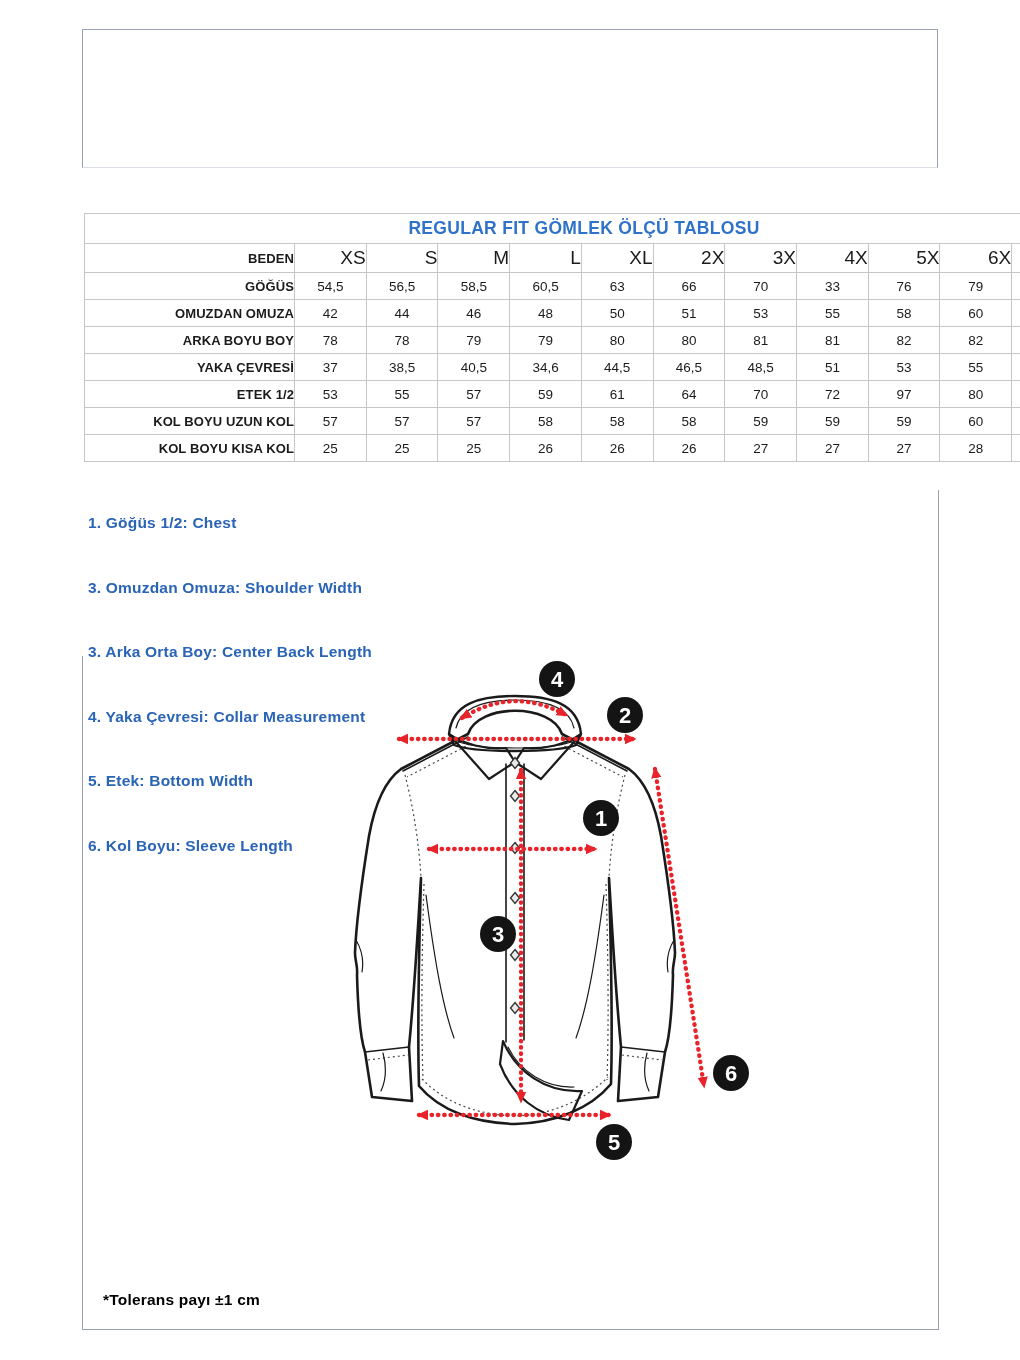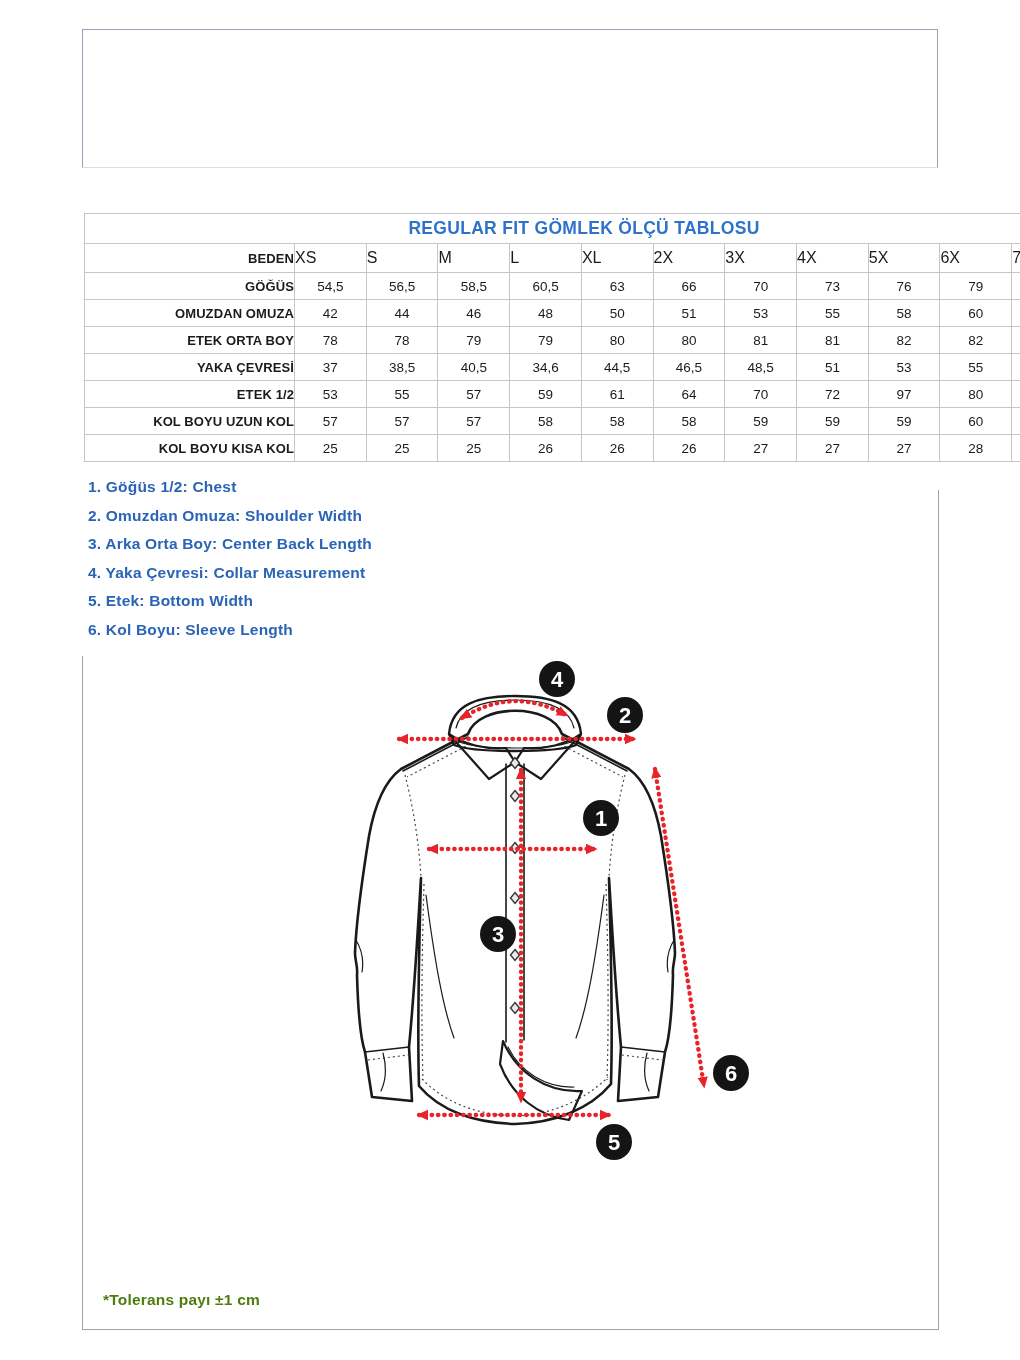--- a/index.html
+++ b/index.html
@@ -23,30 +23,30 @@
     border:1px solid #c6c6c6;padding:0;vertical-align:middle;
   }
   td.t-title{
     height:29px;text-align:center;font-weight:bold;font-size:17.5px;
     color:#2e73c9;letter-spacing:.3px;
   }
   th.h-label,td.r-label{
     text-align:right;padding-left:9px;font-weight:bold;font-size:13px;
     letter-spacing:.1px;
   }
-  th.h-size{height:28px;text-align:left;font-weight:normal;font-size:16px;}
+  th.h-size{height:28px;text-align:right;font-weight:normal;font-size:19px;}
   td.r-val{height:26px;text-align:center;font-weight:normal;font-size:13.5px;}
   
   .legend{
     position:absolute;left:80px;top:473px;width:440px;height:183px;
     background:#ffffff;z-index:3;padding:0;
   }
   .legend .legend-item{
     margin-left:8px;height:28.5px;line-height:28.5px;
-    font-size:15.5px;font-weight:bold;color:#2a64b6;letter-spacing:.2px;
+    font-size:15.5px;font-weight:bold;color:#2a64b6;letter-spacing:.2px;margin-top:36px;
   }
   
   .diagram-box{
     position:absolute;left:82px;top:490px;width:855px;height:839px;
     border-left:1px solid #9aa0ad;border-right:1px solid #9aa0ad;
     border-bottom:1px solid #9aa0ad;z-index:1;background:#fff;
   }
   .diagram-svg{position:absolute;left:82px;top:490px;z-index:2;}
   .shirt{stroke:#1a1a1a;fill:none;stroke-linejoin:round;stroke-linecap:round;}
   .outline{stroke-width:2.6;fill:#ffffff;}
@@ -59,21 +59,21 @@
   }
   .badge-circle{fill:#141414;}
   .badge-num{
     fill:#ffffff;font-family:"Liberation Sans", sans-serif;
     font-weight:bold;font-size:22px;text-anchor:middle;
   }
   .btn{fill:#e9e9e9;stroke:#333;stroke-width:1.4;}
   
   .footnote{
     position:absolute;left:103px;top:1291px;z-index:3;
-    font-size:15.5px;font-weight:bold;color:#4d7c0f;letter-spacing:.2px;
+    font-size:15.5px;font-weight:bold;color:#000000;letter-spacing:.2px;
   }
 </style>
 </head>
 <body>
 
 <div class="canvas">
 
   <div class="top-frame"></div>
 
   <div class="size-table-wrap">
@@ -112,41 +112,41 @@
       </tr>
       <tr>
         <td class="r-label">GÖĞÜS</td>
         <td class="r-val">54,5</td>
         <td class="r-val">56,5</td>
         <td class="r-val">58,5</td>
         <td class="r-val">60,5</td>
         <td class="r-val">63</td>
         <td class="r-val">66</td>
         <td class="r-val">70</td>
-        <td class="r-val">73</td>
+        <td class="r-val">33</td>
         <td class="r-val">76</td>
         <td class="r-val">79</td>
         <td class="r-val">82</td>
       </tr>
       <tr>
         <td class="r-label">OMUZDAN OMUZA</td>
         <td class="r-val">42</td>
         <td class="r-val">44</td>
         <td class="r-val">46</td>
         <td class="r-val">48</td>
         <td class="r-val">50</td>
         <td class="r-val">51</td>
         <td class="r-val">53</td>
         <td class="r-val">55</td>
         <td class="r-val">58</td>
         <td class="r-val">60</td>
         <td class="r-val">63</td>
       </tr>
       <tr>
-        <td class="r-label">ETEK ORTA BOY</td>
+        <td class="r-label">ARKA BOYU BOY</td>
         <td class="r-val">78</td>
         <td class="r-val">78</td>
         <td class="r-val">79</td>
         <td class="r-val">79</td>
         <td class="r-val">80</td>
         <td class="r-val">80</td>
         <td class="r-val">81</td>
         <td class="r-val">81</td>
         <td class="r-val">82</td>
         <td class="r-val">82</td>
@@ -207,21 +207,21 @@
         <td class="r-val">27</td>
         <td class="r-val">28</td>
         <td class="r-val">28</td>
       </tr>
       </tbody>
     </table>
   </div>
 
   <div class="legend">
     <div class="legend-item">1. Göğüs 1/2: Chest</div>
-    <div class="legend-item">2. Omuzdan Omuza: Shoulder Width</div>
+    <div class="legend-item">3. Omuzdan Omuza: Shoulder Width</div>
     <div class="legend-item">3. Arka Orta Boy: Center Back Length</div>
     <div class="legend-item">4. Yaka Çevresi: Collar Measurement</div>
     <div class="legend-item">5. Etek: Bottom Width</div>
     <div class="legend-item">6. Kol Boyu: Sleeve Length</div>
   </div>
 
   <div class="diagram-box"></div>
 
   <svg class="diagram-svg" width="855" height="839" viewBox="82 490 855 839" xmlns="http://www.w3.org/2000/svg">
     <defs>

